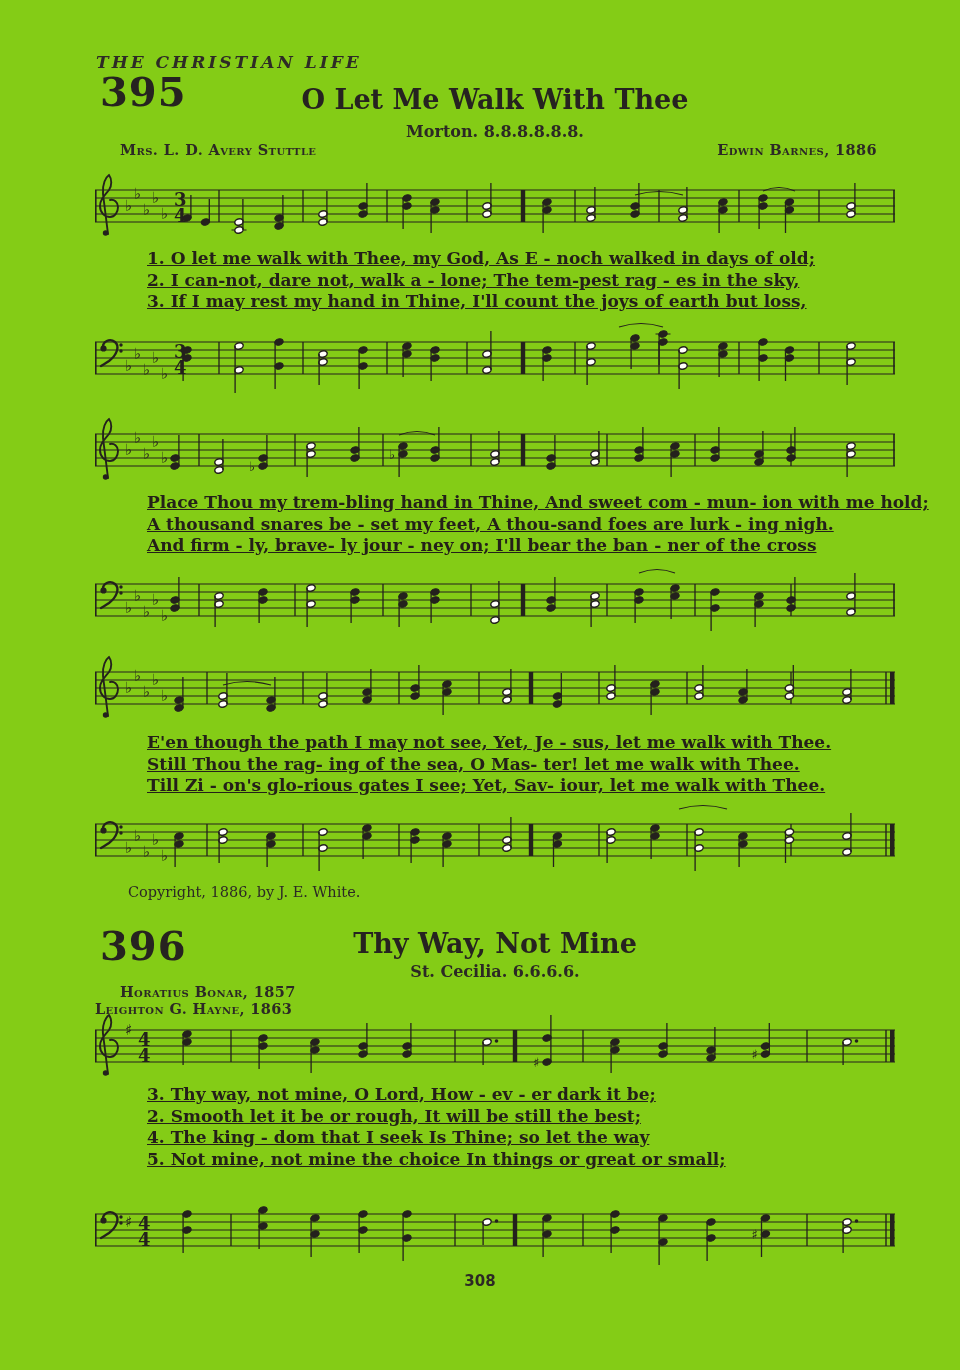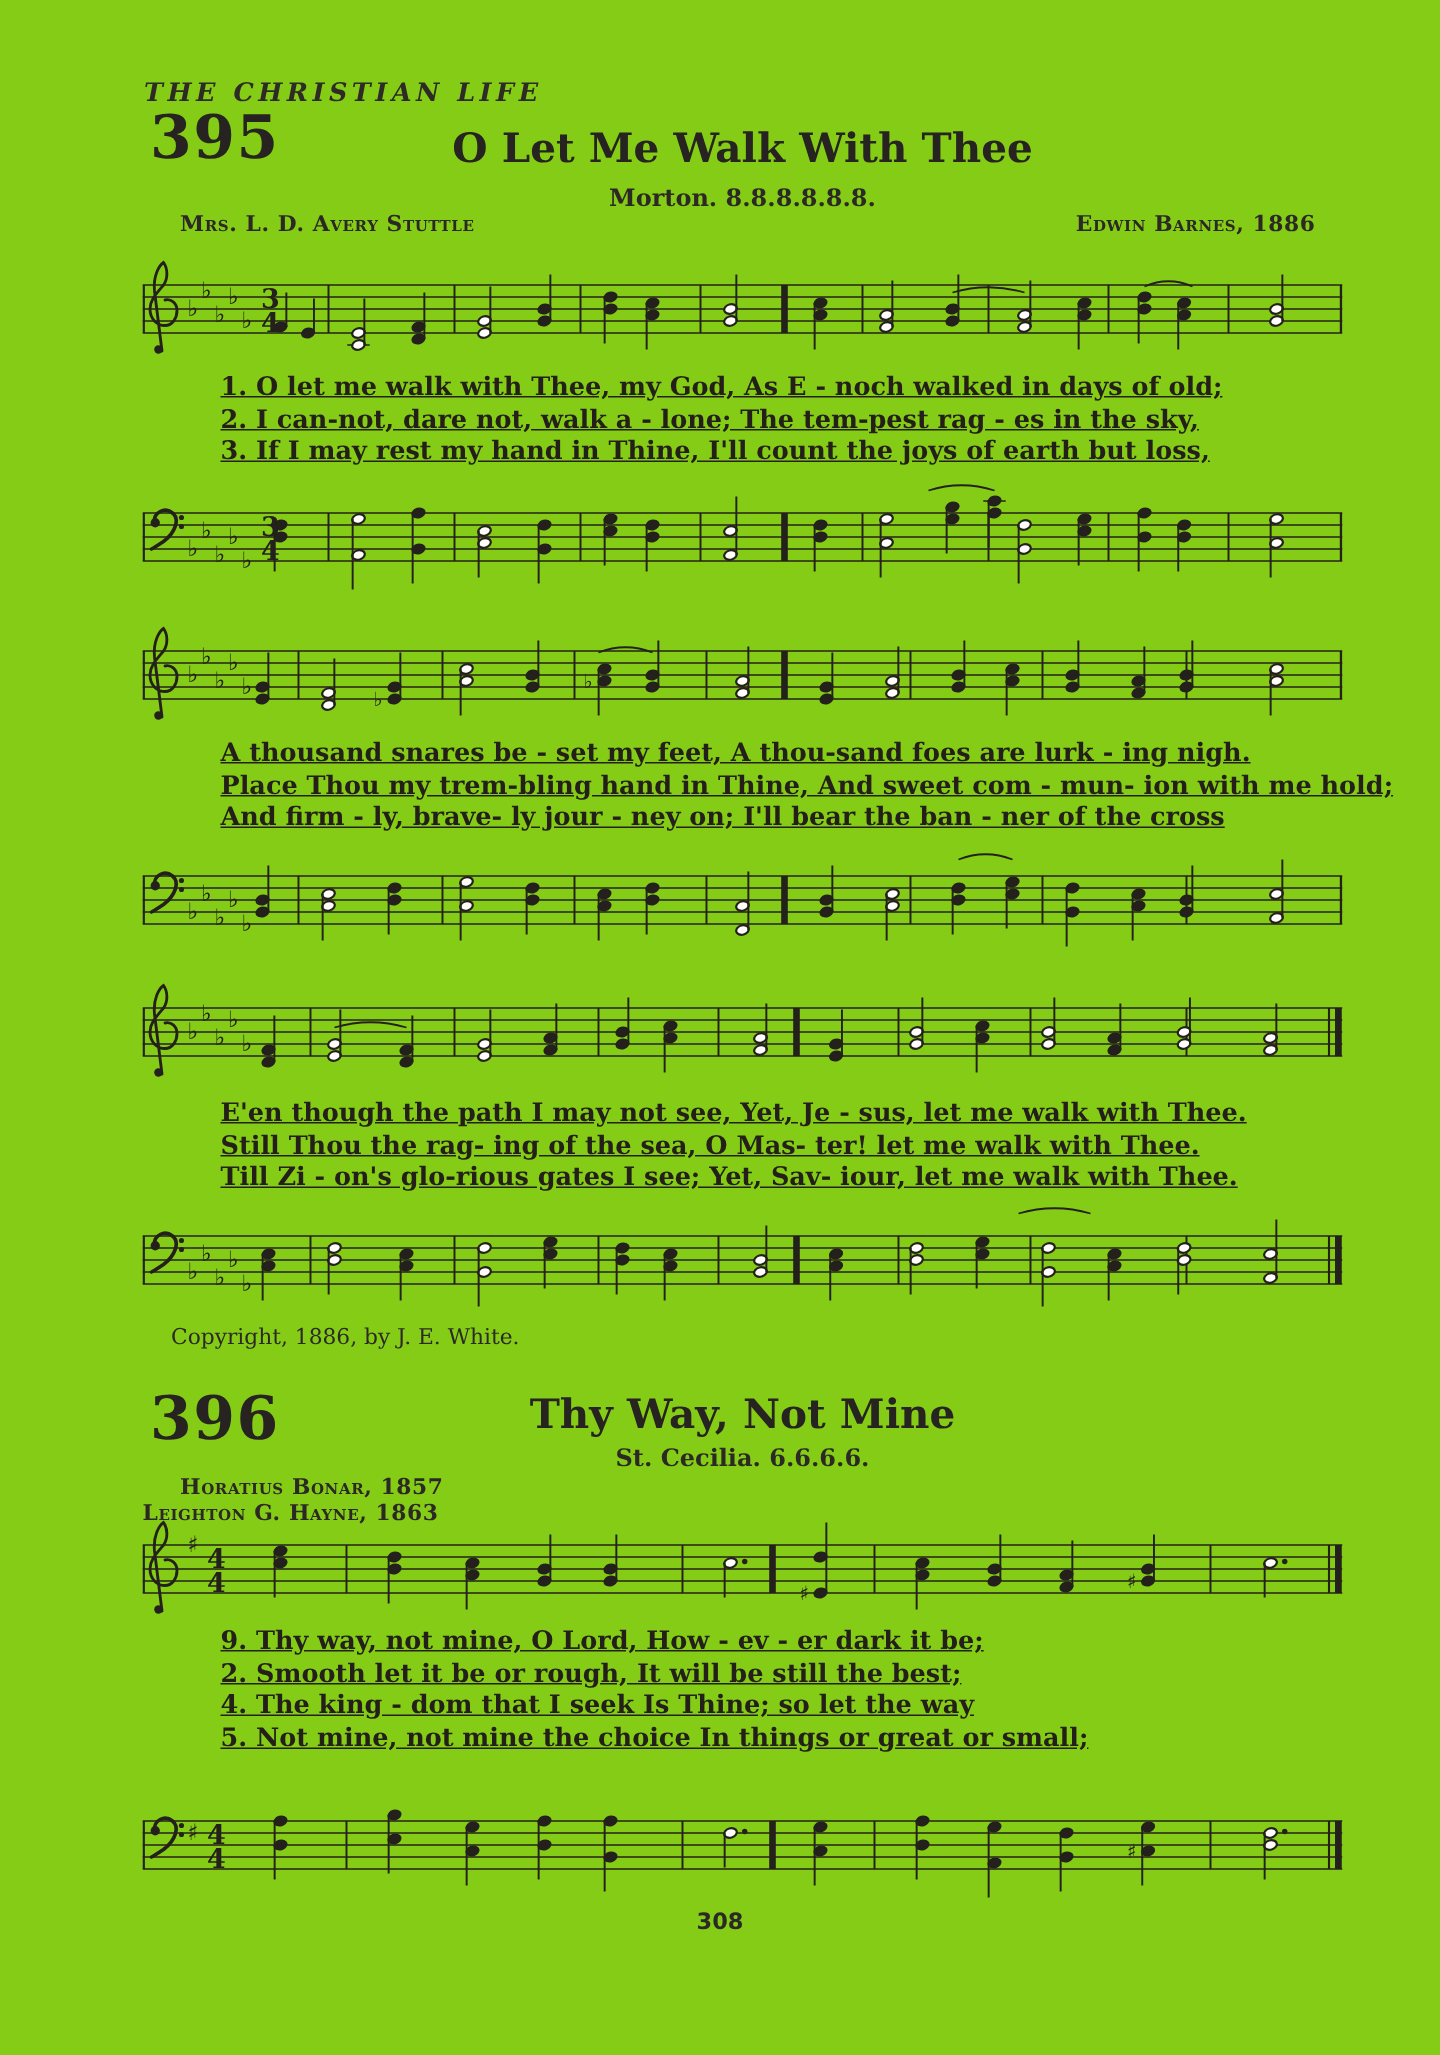--- a/index.html
+++ b/index.html
@@ -22,21 +22,21 @@
   .attr-row .r{padding-right:18px;}
   .staff{left:95px;width:800px;height:78px;}
   .staff svg{display:block;}
   .lyrics{left:95px;width:800px;padding:0 4px 0 52px;box-sizing:border-box;
     font-size:17px;font-weight:bold;color:#242019;}
   .lyrics .line{
     width:100%;line-height:21.5px;white-space:nowrap;
     text-align:justify;text-align-last:justify;display:block;text-decoration:underline;
   }
   .lyrics .line::after{content:"";display:inline-block;width:100%;}
-  .copyright{left:114px;font-size:14.5px;color:#2c2925;}
+  .copyright{left:128px;font-size:14.5px;color:#2c2925;}
   .page-number{left:0;width:960px;text-align:center;font-size:15px;font-weight:bold;color:#2c2925;
     font-family:"DejaVu Sans","Liberation Sans",sans-serif;}
 </style>
 </head>
 <body>
 
 <div id="page">
 
   <div class="abs running-head">THE CHRISTIAN LIFE</div>
 
@@ -290,22 +290,22 @@
         <ellipse cx="696" cy="38" rx="4.3" ry="3.1" transform="rotate(-16 696 38)" fill="#24211d" stroke="#24211d" stroke-width="1"></ellipse>
         <ellipse cx="696" cy="46" rx="4.3" ry="3.1" transform="rotate(-16 696 46)" fill="#24211d" stroke="#24211d" stroke-width="1"></ellipse>
         <line x1="699.9" y1="46" x2="699.9" y2="15" stroke="#24211d" stroke-width="1.3"></line>
         <ellipse cx="756" cy="42" rx="4.3" ry="3.1" transform="rotate(-16 756 42)" fill="#fffefa" stroke="#24211d" stroke-width="1.5"></ellipse>
         <ellipse cx="756" cy="34" rx="4.3" ry="3.1" transform="rotate(-16 756 34)" fill="#fffefa" stroke="#24211d" stroke-width="1.5"></ellipse>
         <line x1="752.1" y1="34" x2="752.1" y2="65" stroke="#24211d" stroke-width="1.3"></line>
         <path d="M304,23 Q322,16 340,23" fill="none" stroke="#24211d" stroke-width="1.2"></path>
       </svg>
     </div>
   <div class="abs lyrics" style="top:492px;">
+    <span class="line">Place Thou my trem-bling hand in Thine, And sweet com - mun- ion with me hold;</span>
     <span class="line">A thousand snares be - set my feet, A thou-sand foes are lurk - ing nigh.</span>
-    <span class="line">Place Thou my trem-bling hand in Thine, And sweet com - mun- ion with me hold;</span>
     <span class="line">And firm - ly, brave- ly jour - ney on; I'll bear the ban - ner of the cross</span>
   </div>
   <div class="abs staff" style="top:562px;">
       <svg width="800" height="78" viewBox="0 0 800 78">
         <line x1="0" y1="22" x2="800" y2="22" stroke="#24211d" stroke-width="1"></line>
         <line x1="0" y1="30" x2="800" y2="30" stroke="#24211d" stroke-width="1"></line>
         <line x1="0" y1="38" x2="800" y2="38" stroke="#24211d" stroke-width="1"></line>
         <line x1="0" y1="46" x2="800" y2="46" stroke="#24211d" stroke-width="1"></line>
         <line x1="0" y1="54" x2="800" y2="54" stroke="#24211d" stroke-width="1"></line>
         <line x1="0.8" y1="22" x2="0.8" y2="54" stroke="#24211d" stroke-width="1.6"></line>
@@ -597,21 +597,21 @@
         <ellipse cx="670.4" cy="38" rx="4.3" ry="3.1" transform="rotate(-16 670.4 38)" fill="#24211d" stroke="#24211d" stroke-width="1"></ellipse>
         <ellipse cx="670.4" cy="46" rx="4.3" ry="3.1" transform="rotate(-16 670.4 46)" fill="#24211d" stroke="#24211d" stroke-width="1"></ellipse>
         <line x1="674.3" y1="46" x2="674.3" y2="15" stroke="#24211d" stroke-width="1.3"></line>
         <text x="656.4" y="50.5" fill="#24211d" font-family="&quot;DejaVu Sans&quot;, sans-serif" font-size="13px" font-weight="bold">♯</text>
         <ellipse cx="752" cy="34" rx="4.3" ry="3.1" transform="rotate(-16 752 34)" fill="#fffefa" stroke="#24211d" stroke-width="1.5"></ellipse>
         <line x1="748.1" y1="34" x2="748.1" y2="57" stroke="#24211d" stroke-width="1.3"></line>
         <circle cx="761.5" cy="33" r="1.8" fill="#24211d"></circle>
       </svg>
     </div>
   <div class="abs lyrics" style="top:1084px;">
-    <span class="line">9. Thy way, not mine, O Lord, How - ev - er dark it be;</span>
+    <span class="line">3. Thy way, not mine, O Lord, How - ev - er dark it be;</span>
     <span class="line">2. Smooth let it be or rough, It will be still the best;</span>
     <span class="line">4. The king - dom that I seek Is Thine; so let the way</span>
     <span class="line">5. Not mine, not mine the choice In things or great or small;</span>
   </div>
   <div class="abs staff" style="top:1192px;">
       <svg width="800" height="78" viewBox="0 0 800 78">
         <line x1="0" y1="22" x2="800" y2="22" stroke="#24211d" stroke-width="1"></line>
         <line x1="0" y1="30" x2="800" y2="30" stroke="#24211d" stroke-width="1"></line>
         <line x1="0" y1="38" x2="800" y2="38" stroke="#24211d" stroke-width="1"></line>
         <line x1="0" y1="46" x2="800" y2="46" stroke="#24211d" stroke-width="1"></line>

